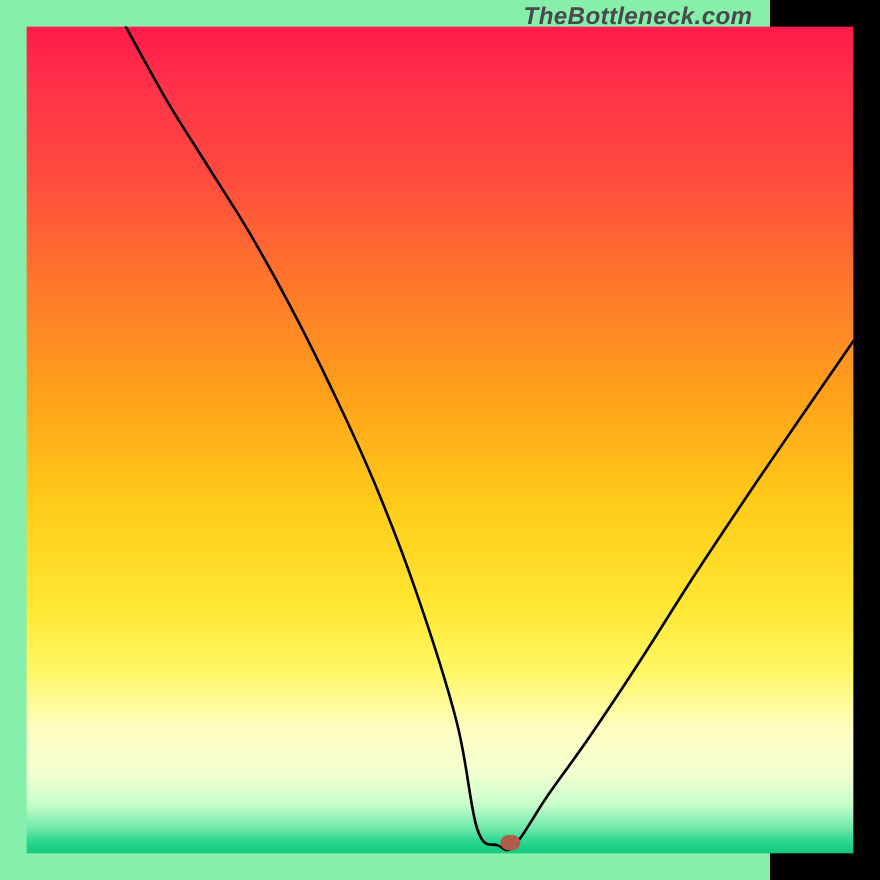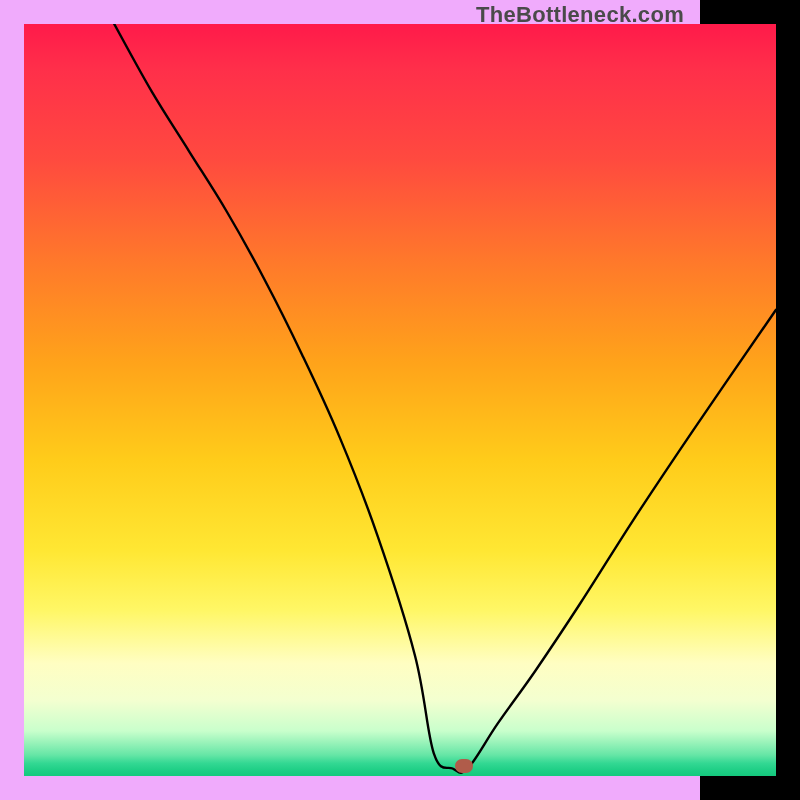--- a/index.html
+++ b/index.html
@@ -8,21 +8,22 @@
     width: 800px;
     height: 800px;
     background: #000000;
     overflow: hidden;
     font-family: Arial, Helvetica, sans-serif;
   }
   .outer {
     position: relative;
     width: 700px;
     height: 800px;
-    background: #f0abfc;
+    background: #86efac;
+    font-style: italic;
   }
   .watermark {
     position: absolute;
     top: 2px;
     right: 16px;
     color: #4a4a4a;
     font-size: 22px;
     font-weight: 600;
     letter-spacing: 0.3px;
     z-index: 5;

